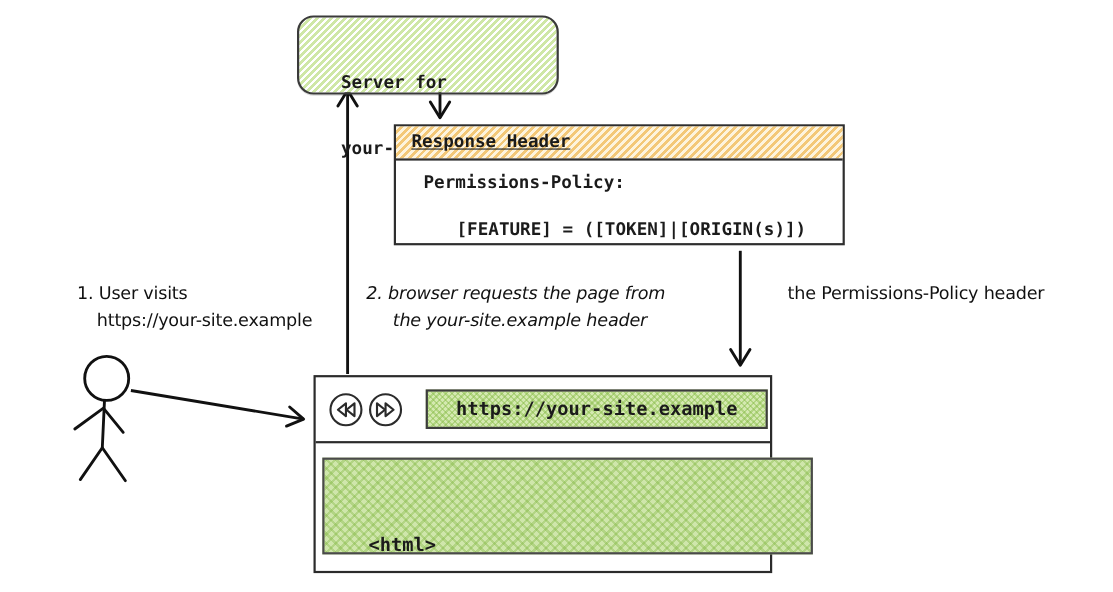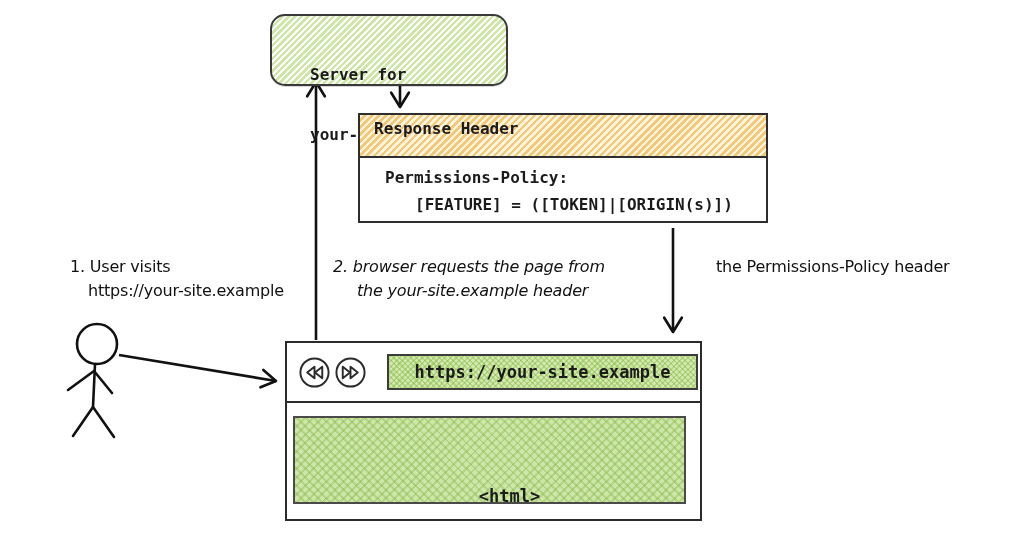--- a/index.html
+++ b/index.html
@@ -26,27 +26,27 @@
     box-shadow: 0 1px 0 rgba(0,0,0,0.15);
   }
   #server-box .lines { padding: 9px 0 0 38px; font-size: 16px; line-height: 20px; white-space: pre; }
 
   
   #response-box {
     position: absolute; left: 358px; top: 113px; width: 410px; height: 110px;
     box-sizing: border-box; border: 2px solid #2e2e2e; background: #ffffff;
   }
   #response-titlebar {
-    box-sizing: border-box; height: 43px;
+    box-sizing: border-box; height: 31px;
     border-bottom: 2px solid #2e2e2e;
     background: repeating-linear-gradient(135deg, #fdf4de 0 2.5px, #f3c878 2.5px 5px);
-    padding: 4px 0 0 14px; font-size: 16px;
+    padding: 4px 0 0 14px; font-size: 16px; text-decoration: underline;
   }
   #response-body { padding: 10px 0 0 25px; font-size: 16px; }
-  #response-body .line2 { padding-left: 30px; margin-top: 8px; }
+  #response-body .line2 { padding-left: 30px; margin-top: 24px; }
 
   
   .step-label { position: absolute; white-space: nowrap; }
   .step-label .line2 { display: block; }
   #step1-label { left: 70px; top: 255px; }
   #step1-label .line2 { padding-left: 18px; }
   #step2-label { left: 333px; top: 255px; font-style: italic; }
   #step2-label .line2 { padding-left: 24px; }
   #step3-label { left: 700px; top: 255px; }
   #step3-label .line2 { padding-left: 16px; }
@@ -68,27 +68,27 @@
     border: 2px solid #3c3c3c;
     background:
       repeating-linear-gradient(45deg, rgba(128,183,62,0.40) 0 1.5px, rgba(255,255,255,0) 1.5px 4px),
       repeating-linear-gradient(135deg, rgba(128,183,62,0.40) 0 1.5px, rgba(255,255,255,0) 1.5px 4px),
       #d4e9b0;
     display: flex; align-items: center; justify-content: center;
     font-size: 17px;
   }
   #browser-content { position: relative; height: 116px; }
   #page-code-box {
-    position: absolute; left: 6px; top: 13px; width: 393px; height: 88px;
+    position: absolute; left: 6px; top: 13px; width: 446px; height: 88px;
     box-sizing: border-box; border: 2px solid #4a4a4a;
     background:
       repeating-linear-gradient(45deg, rgba(125,180,60,0.35) 0 2px, rgba(255,255,255,0) 2px 6px),
       repeating-linear-gradient(135deg, rgba(125,180,60,0.35) 0 2px, rgba(255,255,255,0) 2px 6px),
       #cfe6ab;
-    padding: 21px 0 0 40px; font-size: 17px; line-height: 23px; white-space: pre; text-align: center;
+    padding: 21px 0 0 40px; font-size: 17px; line-height: 23px; white-space: pre;
   }
 </style>
 </head>
 <body>
 
 <div id="canvas">
 
   <svg id="stroke-layer" viewBox="0 0 1012 538" xmlns="http://www.w3.org/2000/svg">
     <defs>
       <marker id="ah" viewBox="0 0 20 20" refX="16" refY="10" markerWidth="22" markerHeight="22" markerUnits="userSpaceOnUse" orient="auto">

